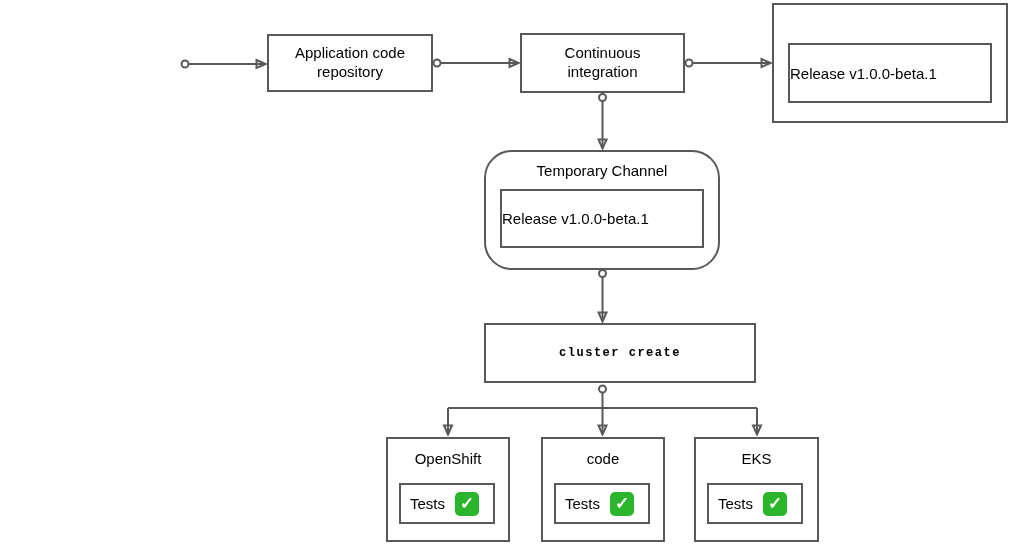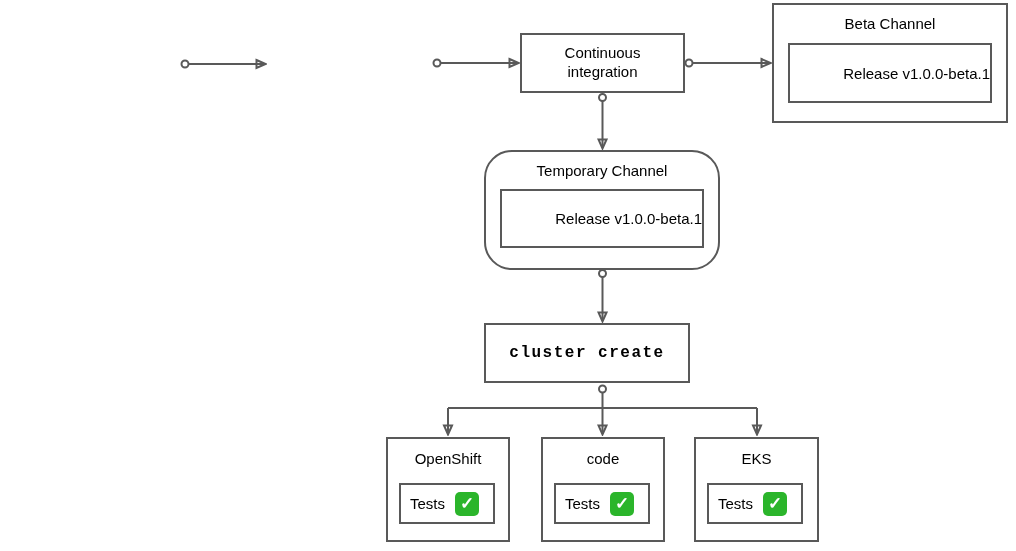--- a/index.html
+++ b/index.html
@@ -61,35 +61,35 @@
   .container-title {
     margin-top: 10px;
     display: block;
   }
   .inner-box {
     position: absolute;
     background: var(--bg);
     border: 2px solid var(--line);
     display: flex;
     align-items: center;
-    justify-content: flex-end;
+    justify-content: flex-start;
     font-size: 15px;
   }
   .node-tag        { left: 4px;   top: 39px;  width: 177px; height: 51px; }
   .node-repo       { left: 267px; top: 34px;  width: 166px; height: 58px; padding: 0 8px; }
   .node-ci         { left: 520px; top: 33px;  width: 165px; height: 60px; padding: 0 8px; }
   .node-beta       { left: 772px; top: 3px;   width: 236px; height: 120px; }
   .node-beta .inner-box { left: 14px; top: 38px; width: 204px; height: 60px; }
   .node-temp       { left: 484px; top: 150px; width: 236px; height: 120px; border-radius: 28px; }
   .node-temp .inner-box { left: 14px; top: 37px; width: 204px; height: 59px; }
   .node-cluster    {
-    left: 484px; top: 323px; width: 206px; height: 60px;
+    left: 484px; top: 323px; width: 272px; height: 60px;
     font-family: "Liberation Mono", monospace;
     font-weight: bold;
-    font-size: 16px;
+    font-size: 12px;
     letter-spacing: 1.5px;
   }
   .cluster-box     { top: 437px; width: 124px; height: 105px; }
   .cluster-box.pos-0 { left: 386px; }
   .cluster-box.pos-1 { left: 541px; width: 124px; }
   .cluster-box.pos-2 { left: 694px; width: 125px; }
   .cluster-box .container-title { margin-top: 11px; }
   .tests-box {
     left: 11px; top: 44px; width: 96px; height: 41px;
     justify-content: flex-start;
@@ -149,27 +149,29 @@
     <g>
       <circle cx="602.5" cy="389" r="3.5"></circle>
       <path d="M602.5,393 L602.5,408 M448,408 L757,408"></path>
       <line x1="448" y1="408" x2="448" y2="434" marker-end="url(#arrow)"></line>
       <line x1="602.5" y1="408" x2="602.5" y2="434" marker-end="url(#arrow)"></line>
       <line x1="757" y1="408" x2="757" y2="434" marker-end="url(#arrow)"></line>
     </g>
   </svg>
 
 
+  <div class="node node-repo">
+    <span>Application code repository</span>
+  </div>
 
   <div class="node node-ci">
     <span>Continuous integration</span>
   </div>
 
   <div class="container-node node-beta">
-    <span class="container-title">Beta Channel</span>
     <div class="inner-box">
       <span>Release v1.0.0-beta.1</span>
     </div>
   </div>
 
   <div class="container-node node-temp">
     <span class="container-title">Temporary Channel</span>
     <div class="inner-box">
       <span>Release v1.0.0-beta.1</span>
     </div>

